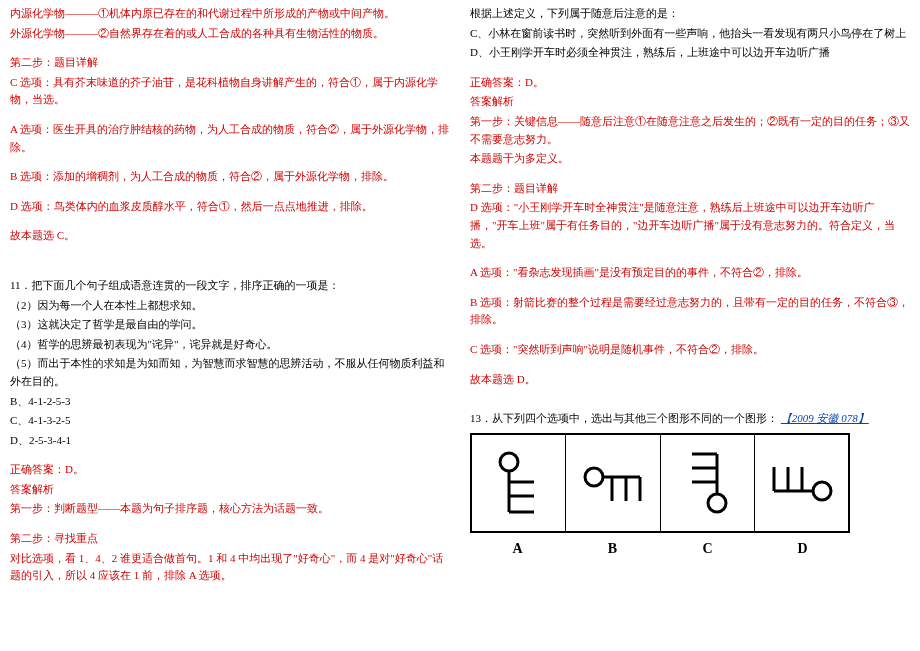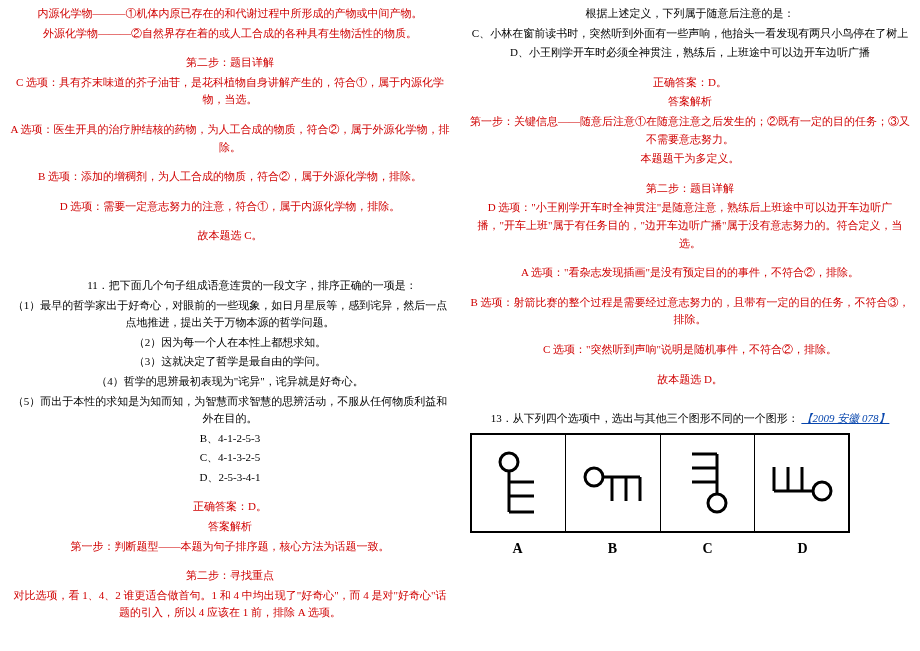--- a/index.html
+++ b/index.html
@@ -13,23 +13,23 @@
       overflow: hidden;
       display: flex;
     }
     .column {
       width: 50%;
       padding: 5px 10px;
     }
     .red { color: #d00000; }
     .black { color: #000; }
     .blue { color: #0645ad; text-decoration: underline; font-style: italic; }
-    .para { margin-bottom: 2px; text-align: center; }
+    .para { margin-bottom: 2px; }
     .spacer { height: 10px; }
-    .q-title { color: #000; margin-left: 44px; }
+    .q-title { color: #000; }
     .figure-box {
       border: 2px solid #000;
       width: 380px;
       height: 100px;
       margin: 5px 0;
       display: flex;
     }
     .figure-cell {
       flex: 1;
       border-right: 1px solid #000;
@@ -60,29 +60,28 @@
   <div class="para red">内源化学物———①机体内原已存在的和代谢过程中所形成的产物或中间产物。</div>
   <div class="para red">外源化学物———②自然界存在着的或人工合成的各种具有生物活性的物质。</div>
   <div class="spacer"></div>
   <div class="para red">第二步：题目详解</div>
   <div class="para red">C 选项：具有芥末味道的芥子油苷，是花科植物自身讲解产生的，符合①，属于内源化学物，当选。</div>
   <div class="spacer"></div>
   <div class="para red">A 选项：医生开具的治疗肿结核的药物，为人工合成的物质，符合②，属于外源化学物，排除。</div>
   <div class="spacer"></div>
   <div class="para red">B 选项：添加的增稠剂，为人工合成的物质，符合②，属于外源化学物，排除。</div>
   <div class="spacer"></div>
-  <div class="para red">D 选项：需要一定意志努力的注意，符合①，属于内源化学物，排除。</div>
+  <div class="para red">D 选项：鸟类体内的血浆皮质醇水平，符合①，然后一点点地推进，排除。</div>
   <div class="spacer"></div>
   <div class="para red">故本题选 C。</div>
   <div class="spacer"></div>
   <div class="spacer"></div>
   <div class="spacer"></div>
 
   <div class="para black q-title">11．把下面几个句子组成语意连贯的一段文字，排序正确的一项是：</div>
-  <div class="para black">（1）最早的哲学家出于好奇心，对眼前的一些现象，如日月星辰等，感到诧异，然后一点点地推进，提出关于万物本源的哲学问题。</div>
   <div class="para black">（2）因为每一个人在本性上都想求知。</div>
   <div class="para black">（3）这就决定了哲学是最自由的学问。</div>
   <div class="para black">（4）哲学的思辨最初表现为"诧异"，诧异就是好奇心。</div>
   <div class="para black">（5）而出于本性的求知是为知而知，为智慧而求智慧的思辨活动，不服从任何物质利益和外在目的。</div>
   <div class="para black">B、4-1-2-5-3</div>
   <div class="para black">C、4-1-3-2-5</div>
   <div class="para black">D、2-5-3-4-1</div>
   <div class="spacer"></div>
   <div class="para red">正确答案：D。</div>
   <div class="para red">答案解析</div>

